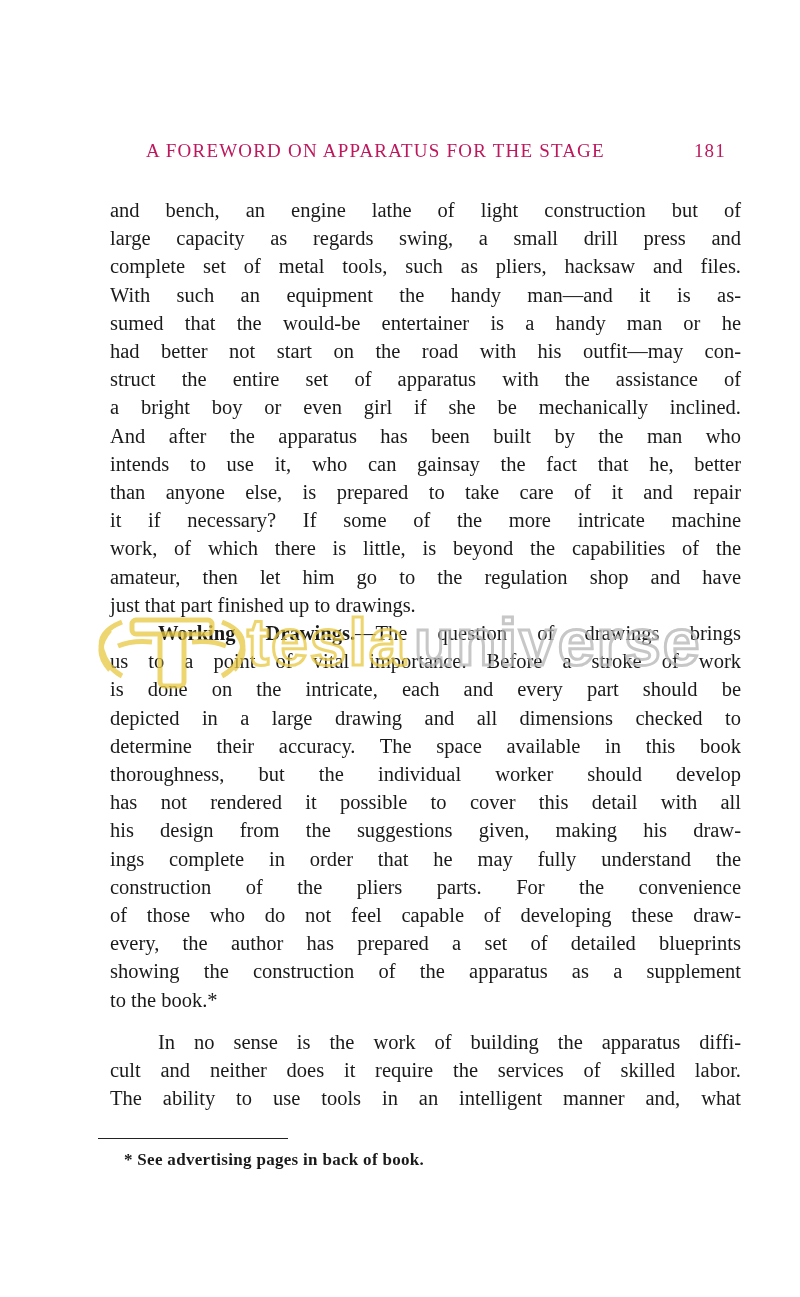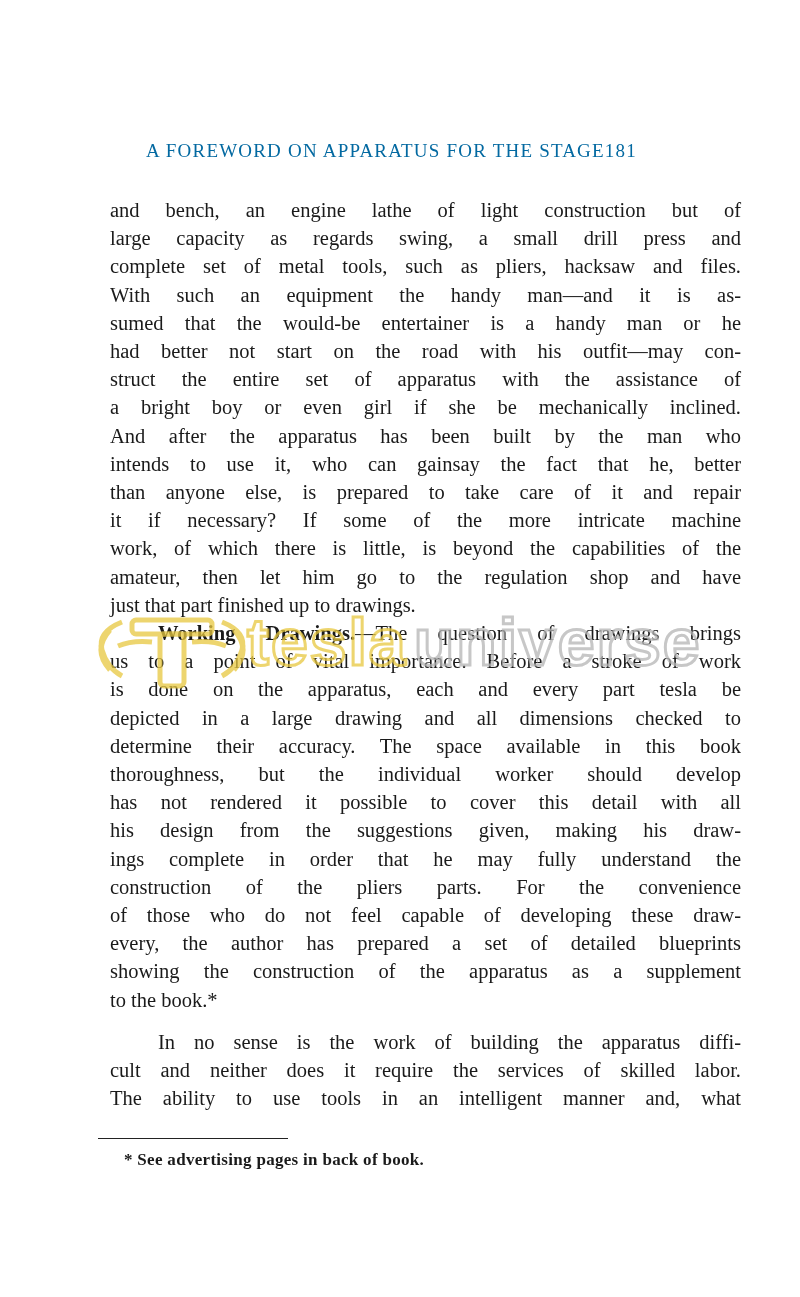--- a/index.html
+++ b/index.html
@@ -1,17 +1,17 @@
 <!DOCTYPE html>
 <html><head>
 <meta charset="utf-8">
 <style>
   html, body { margin: 0; padding: 0; background: #ffffff; }
   body { width: 800px; height: 1297px; position: relative; overflow: hidden; font-family: "DejaVu Serif", "Liberation Serif", serif; color: #1a1a1a; }
-  .header { position: absolute; top: 140px; left: 146px; width: 580px; display: flex; font-family: "Liberation Serif", serif; font-size: 19px; letter-spacing: 1.2px; color: #0369a1; }
+  .header { position: absolute; top: 140px; left: 146px; width: 580px; display: flex; justify-content: space-between; font-family: "Liberation Serif", serif; font-size: 19px; letter-spacing: 1.2px; color: #be185d; }
   .body-text { position: absolute; top: 196px; left: 110px; width: 631px; font-family: "Liberation Serif", serif; font-size: 20.5px; line-height: 28.2px; text-align: justify; }
   .line { display: block; text-align: justify; text-align-last: justify; white-space: nowrap; }
   .line.last { text-align-last: left; }
   .indent { padding-left: 48px; }
   .head { font-weight: bold; }
   .para-gap { height: 14px; }
   .rule { position: absolute; top: 1138px; left: 98px; width: 190px; height: 0; border-top: 1.5px solid #222; }
   .footnote { position: absolute; top: 1150px; left: 124px; font-family: "Liberation Serif", serif; font-size: 17px; font-weight: bold; letter-spacing: 0.3px; }
   .watermark { position: absolute; top: 610px; left: 92px; width: 620px; height: 80px; pointer-events: none; opacity: 0.75; }
   .wm-text { font-family: "Liberation Sans", sans-serif; font-size: 66px; font-weight: bold; letter-spacing: 2px; -webkit-text-stroke: 3px; color: transparent; position: absolute; top: -6px; }
@@ -41,21 +41,21 @@
     <span class="line">than anyone else, is prepared to take care of it and repair</span>
     <span class="line">it if necessary?  If some of the more intricate machine</span>
     <span class="line">work, of which there is little, is beyond the capabilities of the</span>
     <span class="line">amateur, then let him go to the regulation shop and have</span>
     <span class="line last">just that part finished up to drawings.</span>
   </div>
 
   <div>
     <span class="line indent"><span class="head">Working Drawings.</span><span>—The question of drawings brings</span></span>
     <span class="line">us to a point of vital importance.  Before a stroke of work</span>
-    <span class="line">is done on the apparatus, each and every part tesla be</span>
+    <span class="line">is done on the intricate, each and every part should be</span>
     <span class="line">depicted in a large drawing and all dimensions checked to</span>
     <span class="line">determine their accuracy.  The space available in this book</span>
     <span class="line">thoroughness, but the individual worker should develop</span>
     <span class="line">has not rendered it possible to cover this detail with all</span>
     <span class="line">his design from the suggestions given, making his draw-</span>
     <span class="line">ings complete in order that he may fully understand the</span>
     <span class="line">construction of the pliers parts.  For the convenience</span>
     <span class="line">of those who do not feel capable of developing these draw-</span>
     <span class="line">every, the author has prepared a set of detailed blueprints</span>
     <span class="line">showing the construction of the apparatus as a supplement</span>

